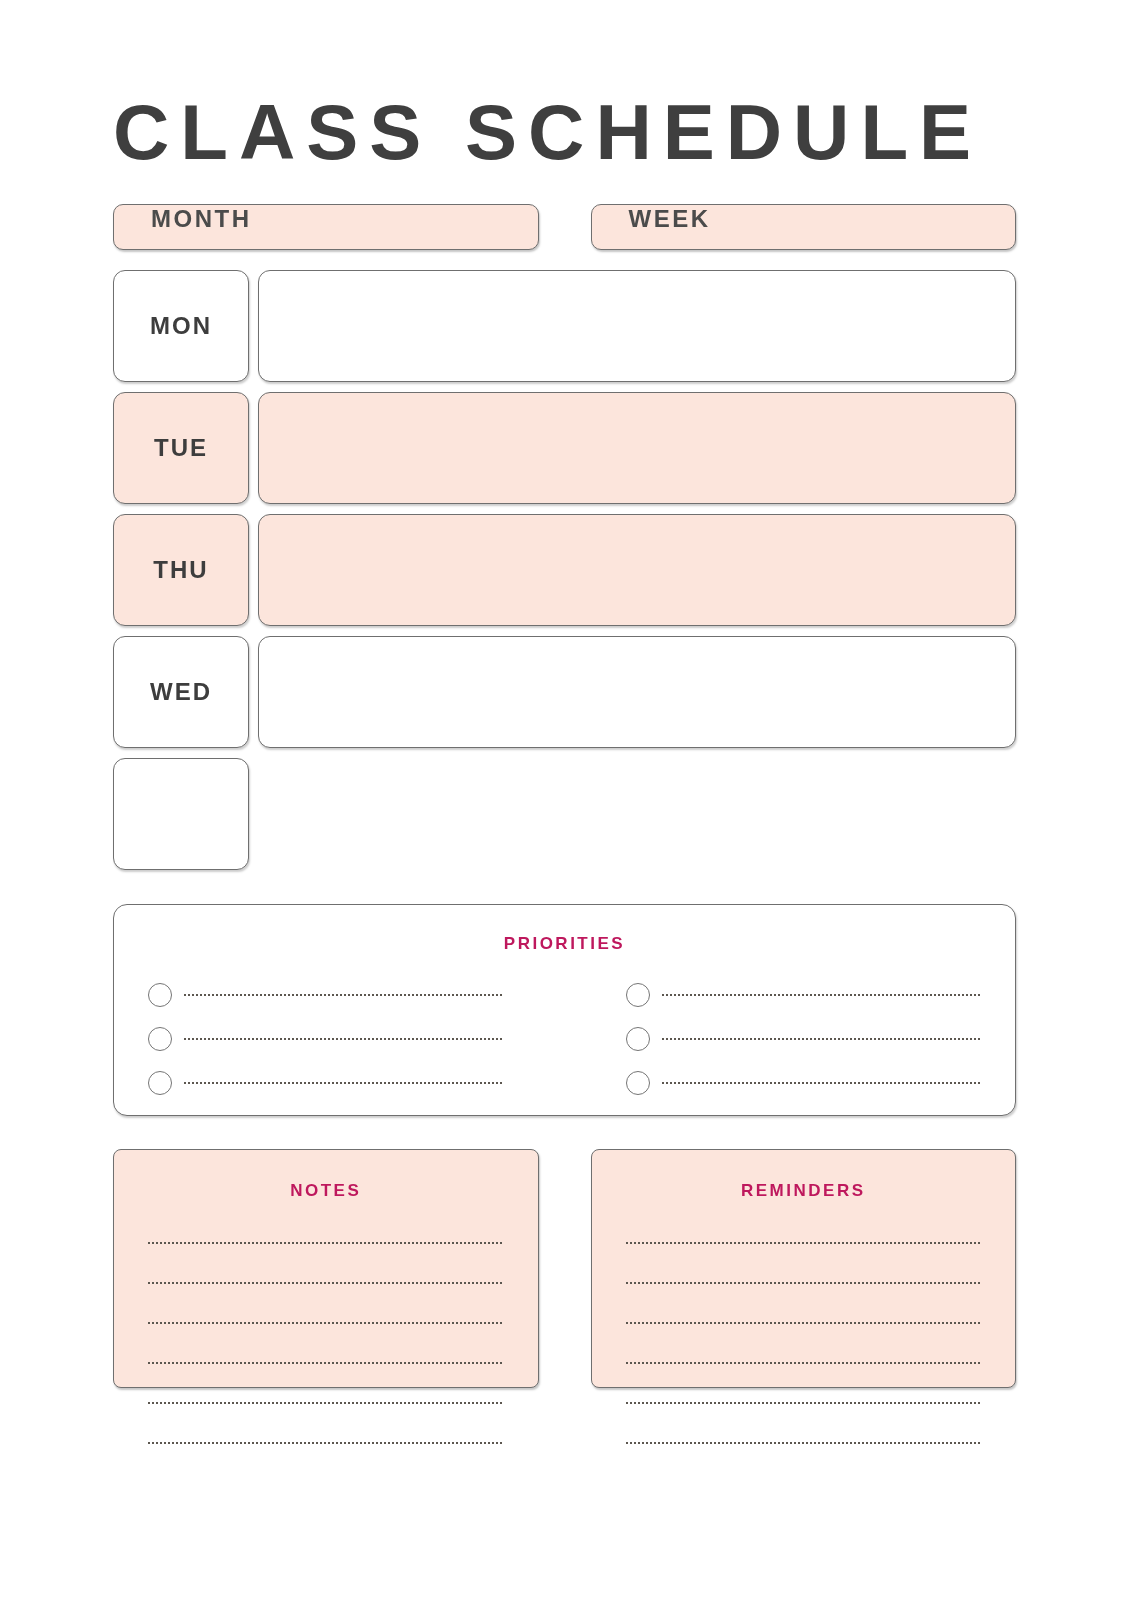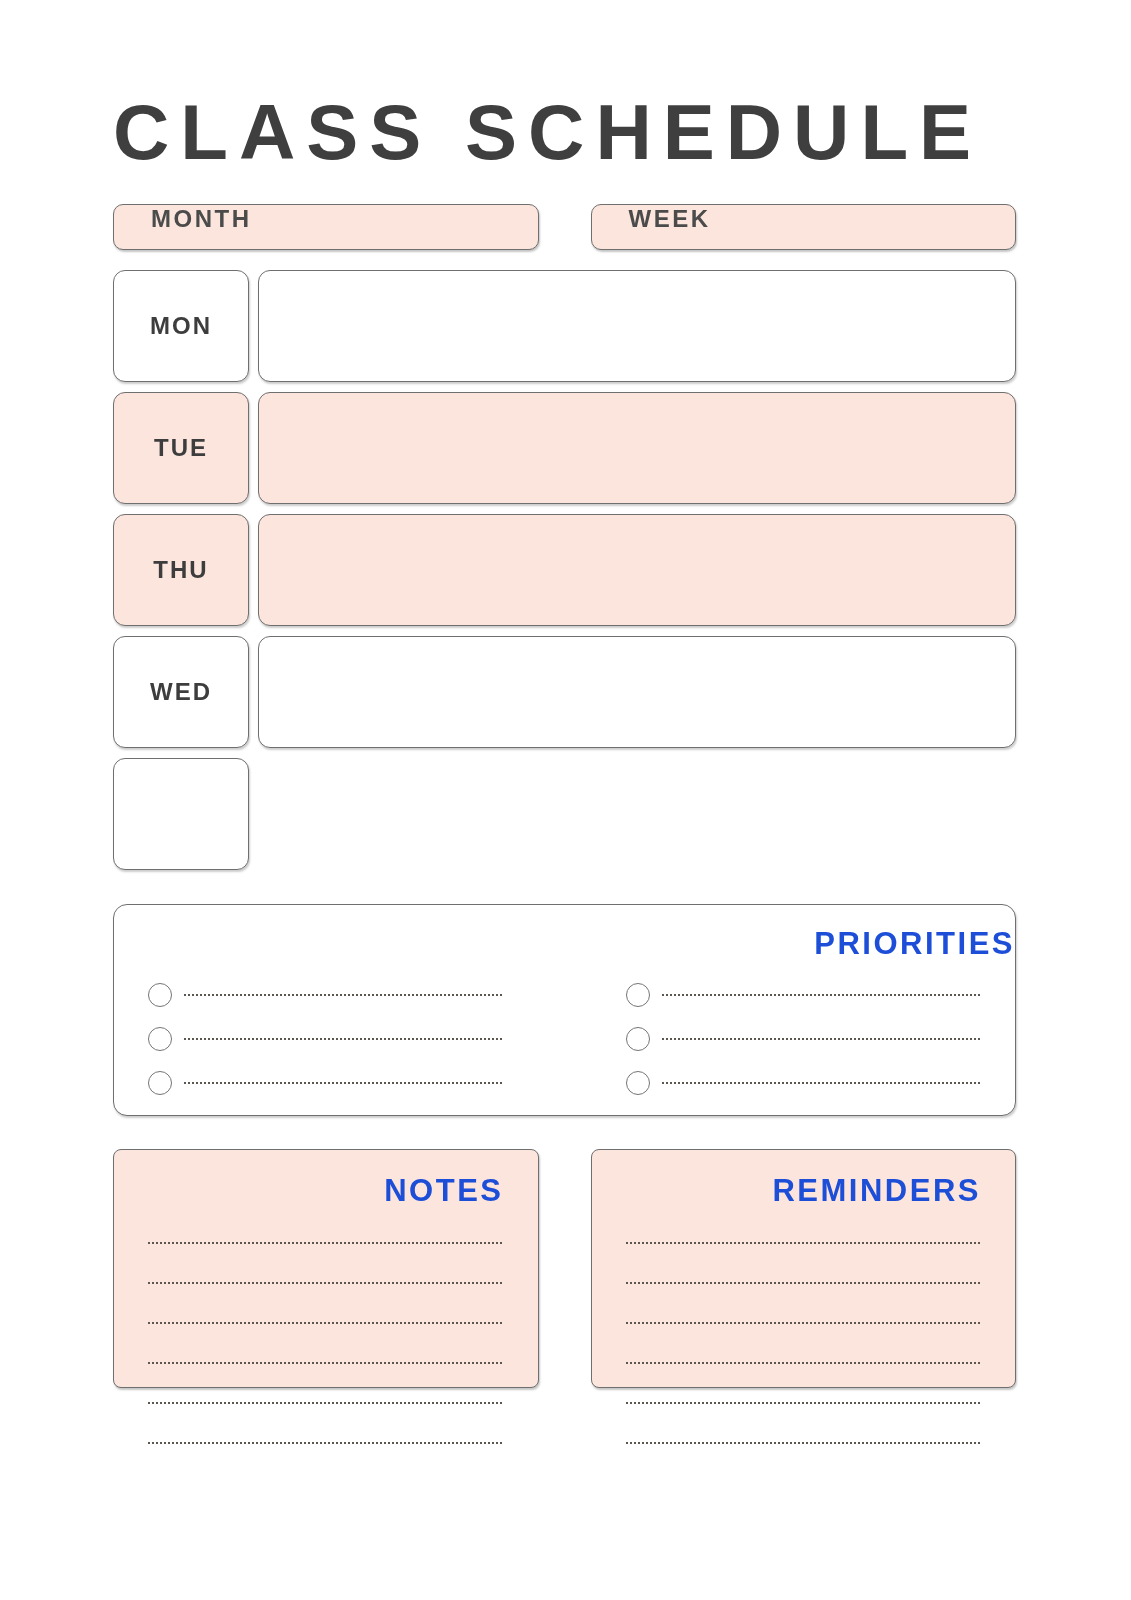--- a/index.html
+++ b/index.html
@@ -77,25 +77,25 @@
   .day-label {
     font-size: 24px;
     font-weight: bold;
     letter-spacing: 2px;
     color: #3d3d3d;
   }
   .highlight { background: #fce5dc; }
 
   
   .section-title {
-    text-align: right;
-    font-size: 31px;
+    text-align: center;
+    font-size: 17px;
     font-weight: bold;
     letter-spacing: 2.5px;
-    color: #1d4ed8;
+    color: #be185d;
     line-height: 26px;
   }
 
   
   .priorities-box {
     margin-top: 34px;
     height: 212px;
     background: #ffffff;
     border: 1.5px solid #6f6f6f;
     border-radius: 14px;

